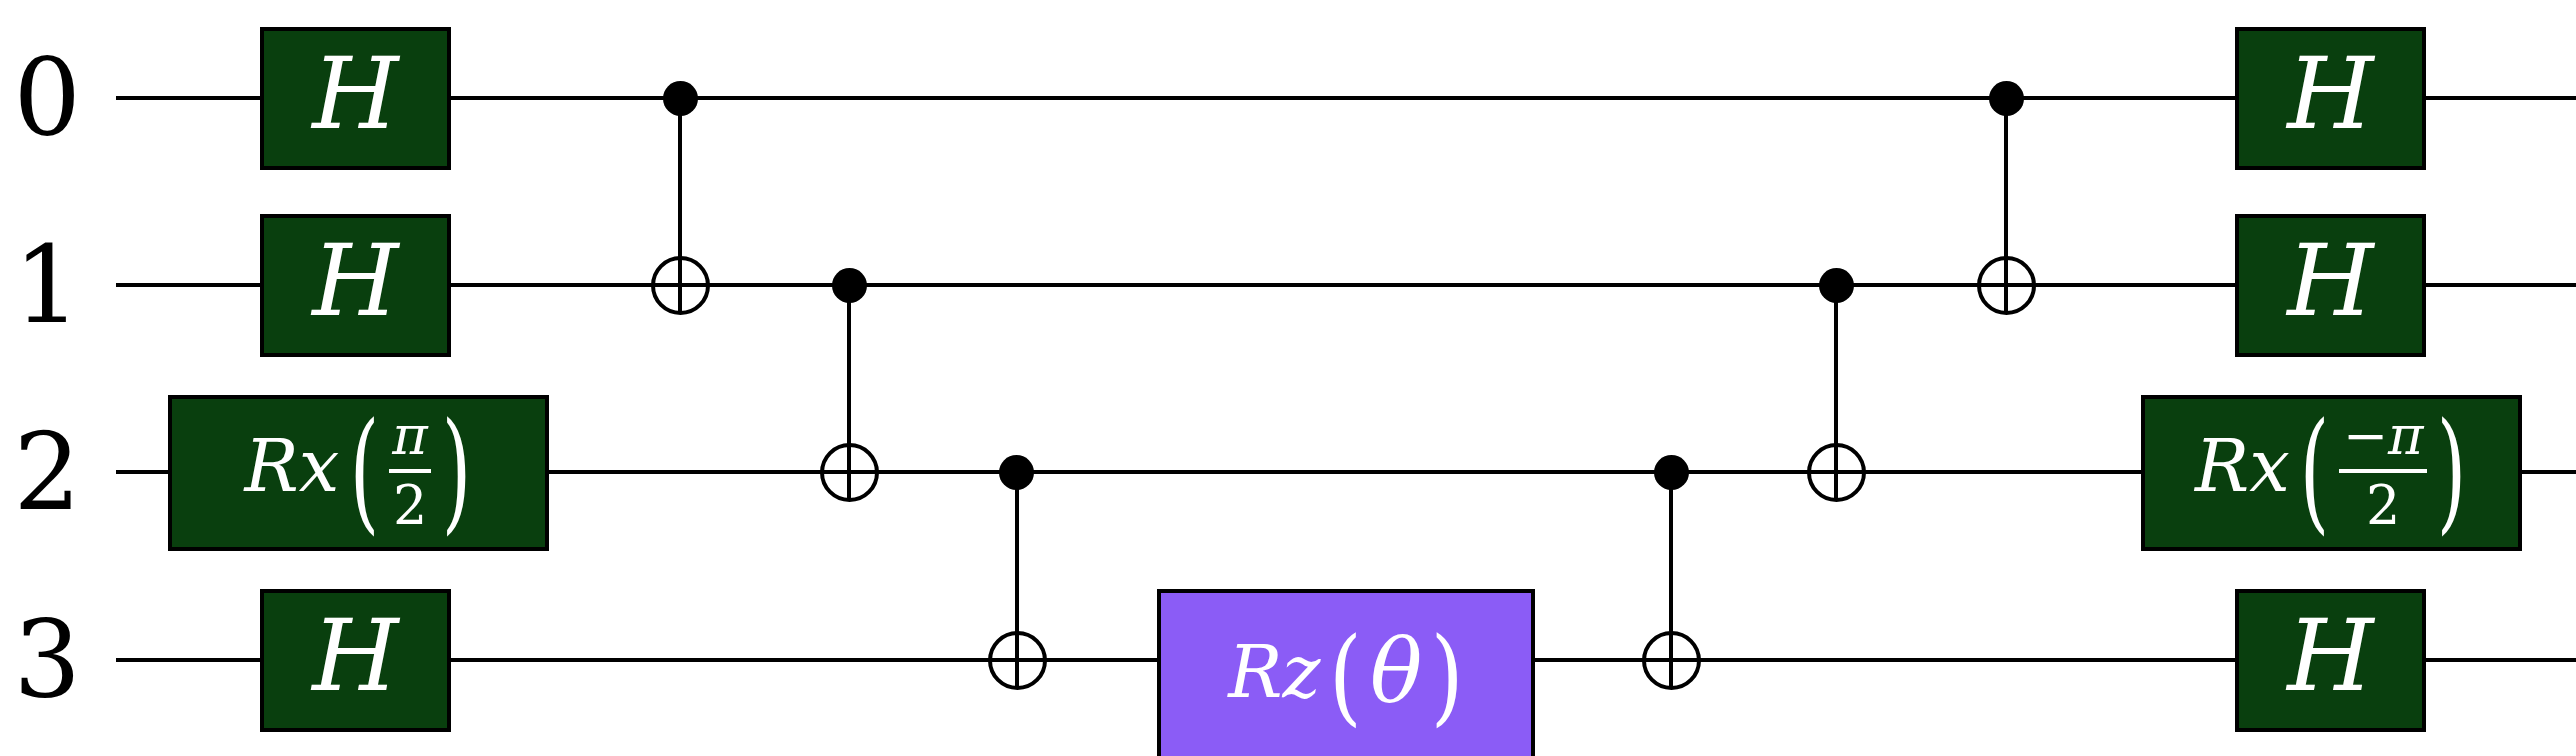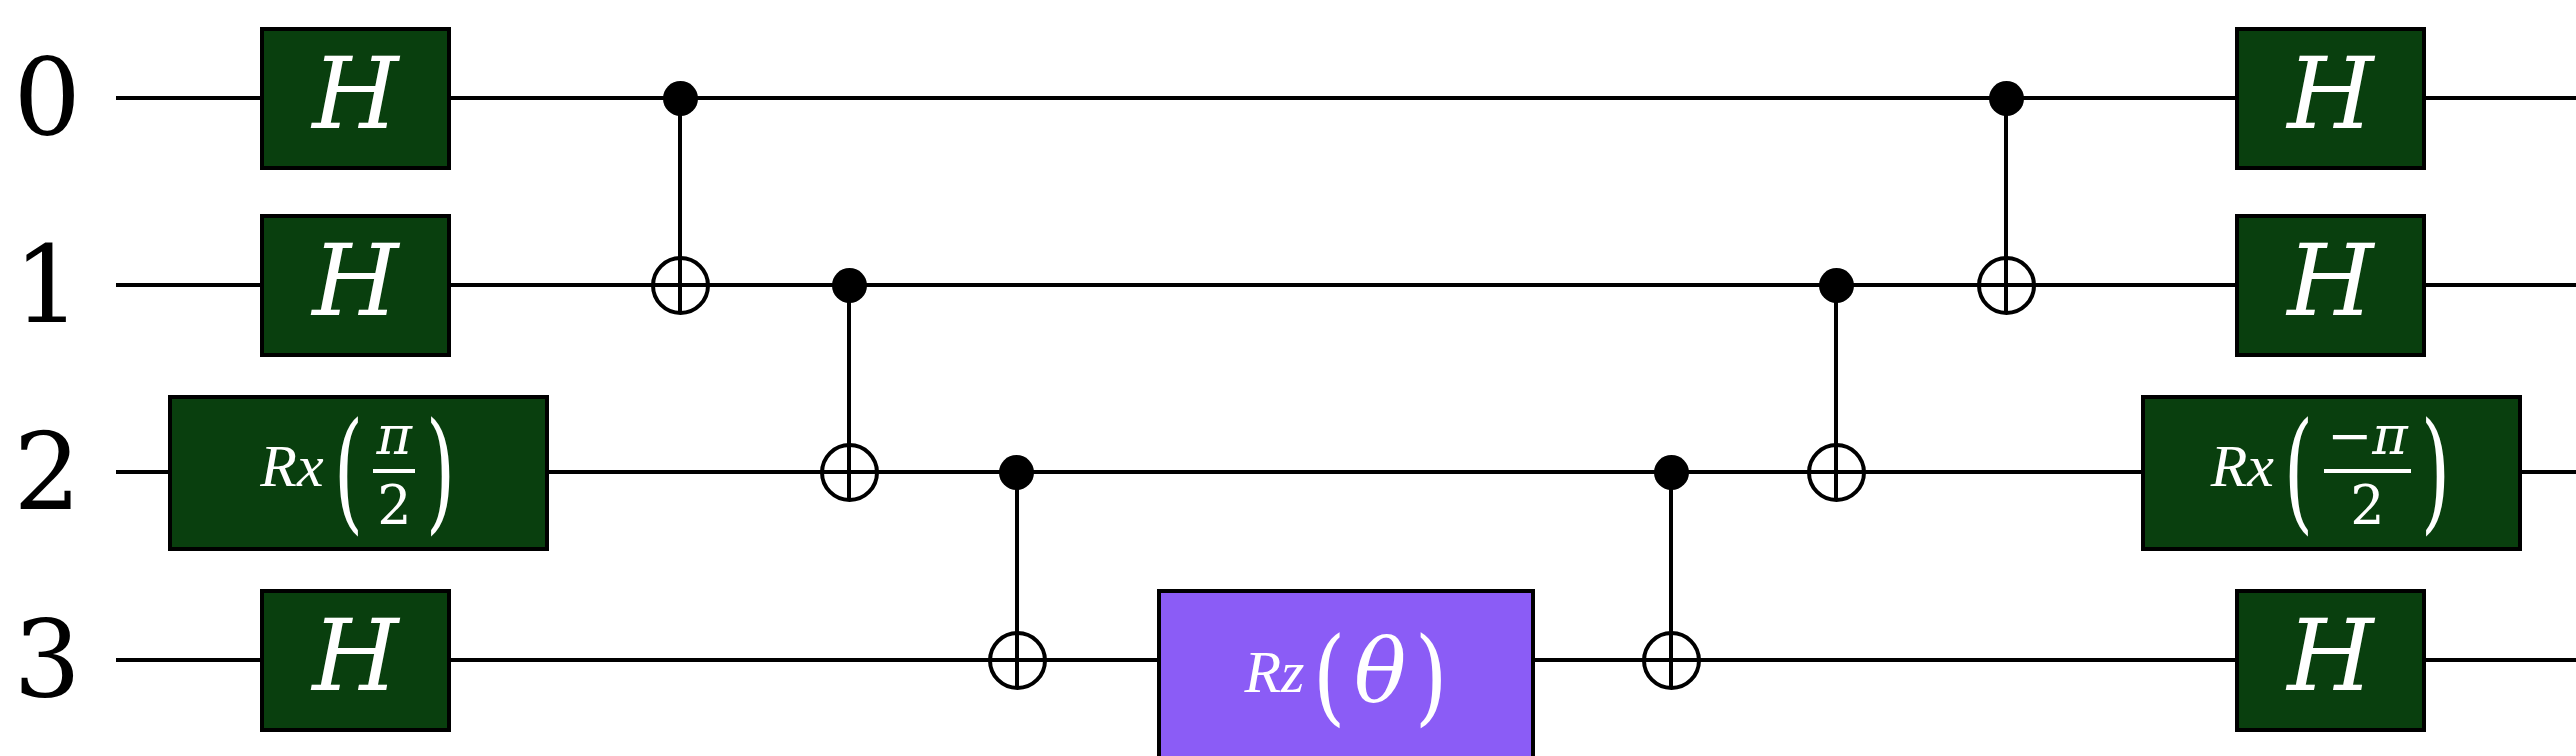--- a/index.html
+++ b/index.html
@@ -66,24 +66,23 @@
     color: #ffffff;
   }
   .lbl-plain {
     font-style: italic;
     font-size: 99px;
     line-height: 1;
     transform: translateY(-5px);
   }
   .lbl-prefix {
     font-style: italic;
-    font-size: 60px;
+    font-size: 72px;
     line-height: 1;
     transform: translateY(-6.7px);
-    font-family: Liberation Serif, serif;
   }
   .lbl-arg {
     font-style: italic;
     font-size: 87px;
     line-height: 1;
     transform: translateY(-6.7px);
   }
   .paren {
     font-style: normal;
     font-size: 84px;

